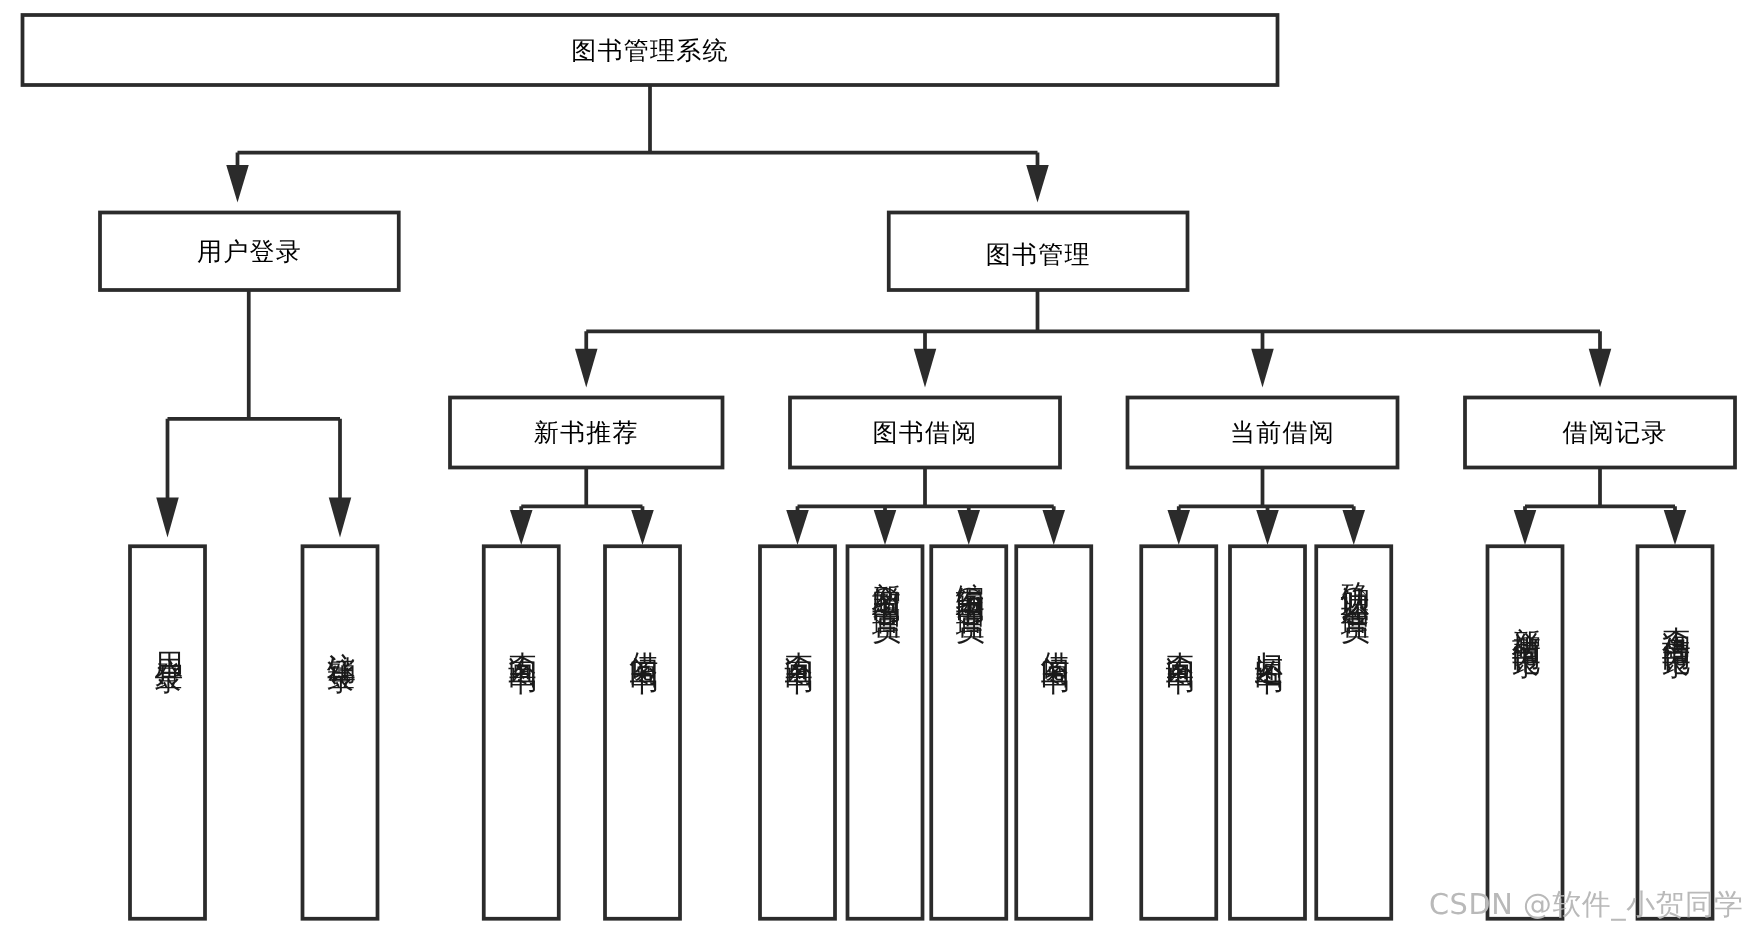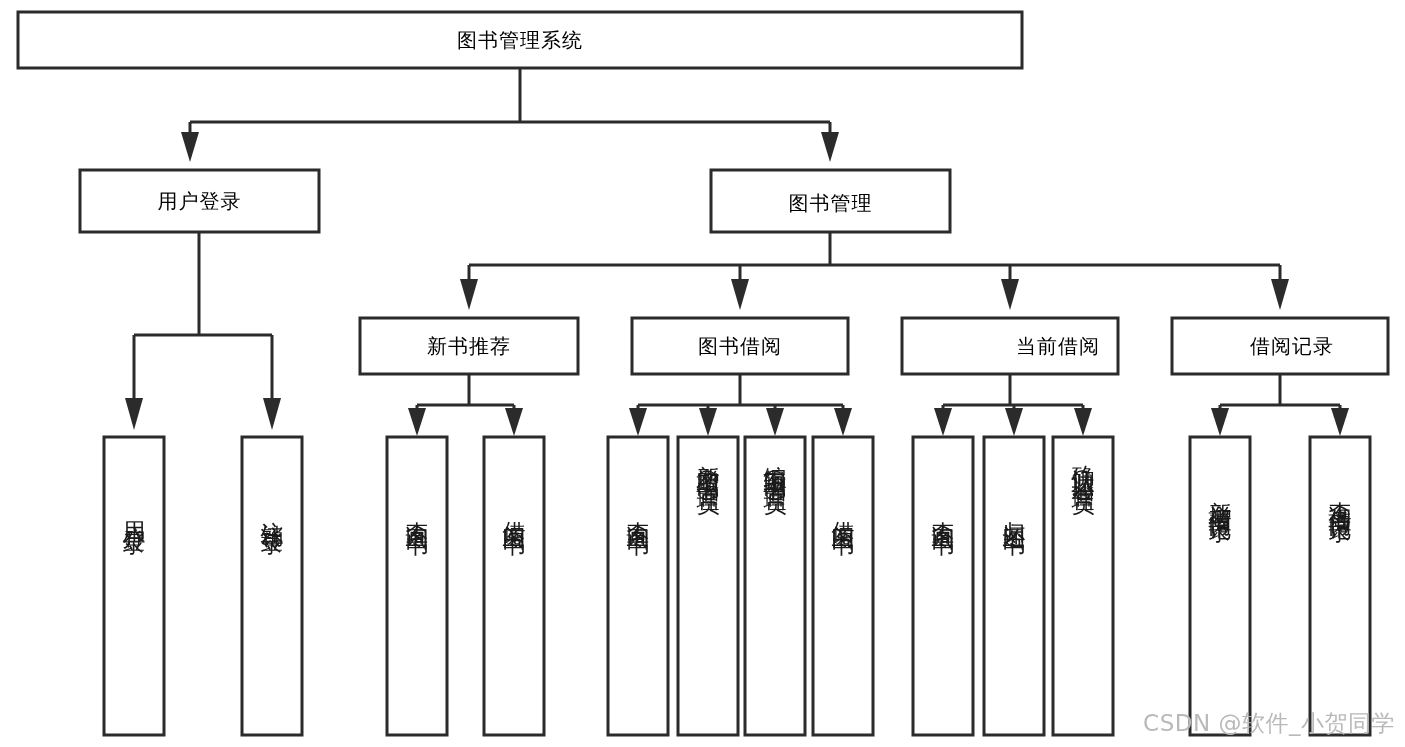--- a/index.html
+++ b/index.html
@@ -206,21 +206,21 @@
   </div>
 
   <div class="hlabel-wrap" style="left:360px; top:318px; width:218px; height:56px;border-radius:27px;">
     <span class="hlabel-text">新书推荐</span>
   </div>
 
   <div class="hlabel-wrap" style="left:632px; top:318px; width:216px; height:56px;">
     <span class="hlabel-text">图书借阅</span>
   </div>
 
-  <div class="hlabel-wrap" style="left:902px; top:318px; width:248px; height:56px;padding-left:32px;">
+  <div class="hlabel-wrap" style="left:902px; top:318px; width:248px; height:56px;">
     <span class="hlabel-text">当前借阅</span>
   </div>
 
   <div class="hlabel-wrap" style="left:1172px; top:318px; width:240px; height:56px;">
     <span class="hlabel-text">借阅记录</span>
   </div>
 
   <div class="vlabel-wrap" style="left:104px; top:437px; width:60px; height:298px; padding-top:66px; box-sizing:border-box;">
     <span class="vlabel-text">用户登录</span>
   </div>

